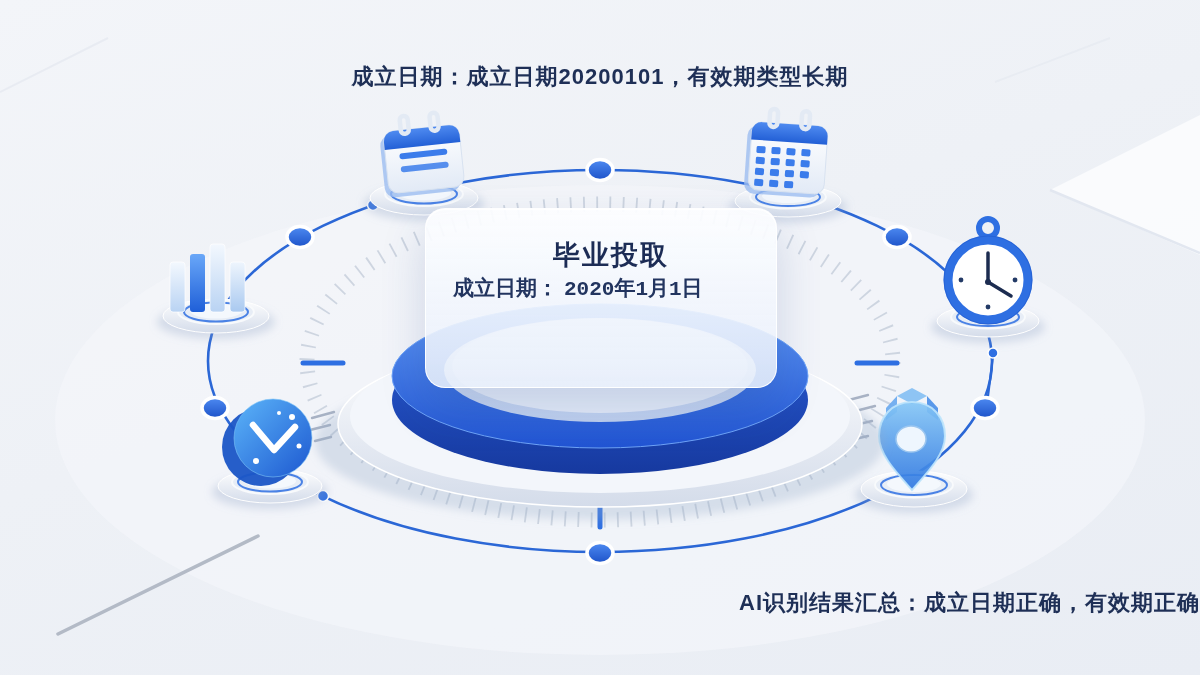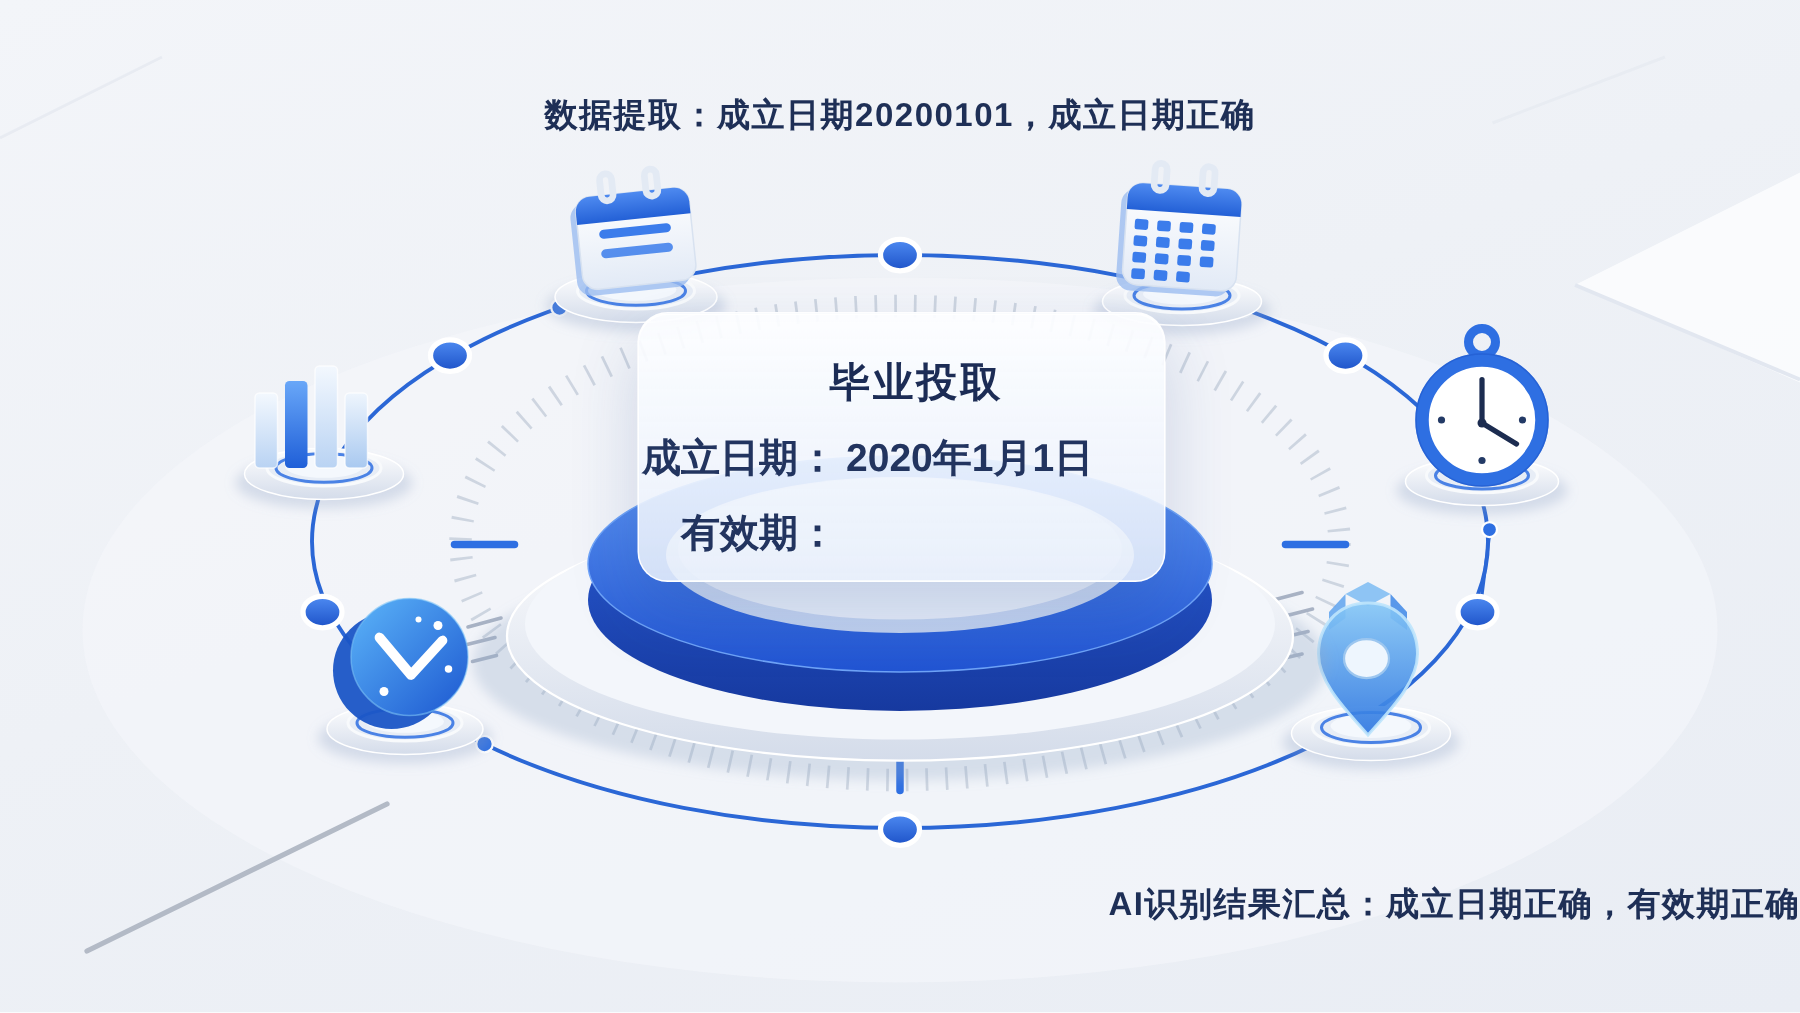--- a/index.html
+++ b/index.html
@@ -26,23 +26,23 @@
     content:"";position:absolute;inset:-12px;border-radius:28px;z-index:-1;
     background:linear-gradient(180deg,rgba(255,255,255,0.55),rgba(238,244,252,0.35));
     box-shadow:0 12px 32px rgba(60,90,160,0.12);
     border:1px solid rgba(255,255,255,0.6);
   }
   .card-title{
     margin-top:28px;text-align:center;font-size:27px;font-weight:700;color:#1c2c55;
     letter-spacing:2px;
     margin-left:20px;
   }
-  .card-row{display:flex;margin-top:15px;font-size:26px;color:#22345f;font-weight:600;}
+  .card-row{display:flex;margin-top:1px;font-size:21px;color:#22345f;font-weight:600;}
   .card-row .card-label{width:132px;text-align:right;}
-  .card-row .card-value{flex:1;text-align:left;padding-left:6px;}
+  .card-row .card-value{flex:1;text-align:left;padding-left:6px;font-family:Liberation Mono, monospace;}
 </style>
 </head>
 <body>
 
 <div class="stage">
 
   <svg class="scene-svg" width="1200" height="675" viewBox="0 0 1200 675">
     <defs>
       <linearGradient id="gPlate" x1="0" y1="0" x2="0" y2="1">
         <stop offset="0" stop-color="#ffffff"></stop>
@@ -261,27 +261,26 @@
       <ellipse cx="600" cy="442" rx="285" ry="78" fill="rgba(150,168,200,0.30)" filter="url(#soft)"></ellipse>
       <ellipse cx="600" cy="424" rx="262" ry="83" fill="url(#gPlate)" stroke="#ffffff" stroke-width="1.5"></ellipse>
       <ellipse cx="600" cy="416" rx="250" ry="77" fill="#f3f6fb"></ellipse>
       <ellipse cx="600" cy="400" rx="208" ry="74" fill="url(#gPodWall)"></ellipse>
       <ellipse cx="600" cy="376" rx="208" ry="72" fill="url(#gPodTop)" stroke="#6ea3f7" stroke-width="1"></ellipse>
       <ellipse cx="600" cy="370" rx="156" ry="52" fill="url(#gInner)" opacity="0.95"></ellipse>
       <ellipse cx="600" cy="366" rx="148" ry="47" fill="#eef3fb" opacity="0.8"></ellipse>
     </g>
   </svg>
 
-  <div class="caption caption-top">数据提取：成立日期20200101，成立日期正确</div>
+  <div class="caption caption-top">成立日期：成立日期20200101，有效期类型长期</div>
 
   <div class="glass-card">
     <div class="card-title">毕业投取</div>
     <div class="card-row">
       <span class="card-label">成立日期：</span>
       <span class="card-value">2020年1月1日</span>
     </div>
     <div class="card-row">
-      <span class="card-label">有效期：</span>
     </div>
   </div>
 
   <div class="caption caption-bottom">AI识别结果汇总：成立日期正确，有效期正确</div>
 </div>
 
 </body></html>

